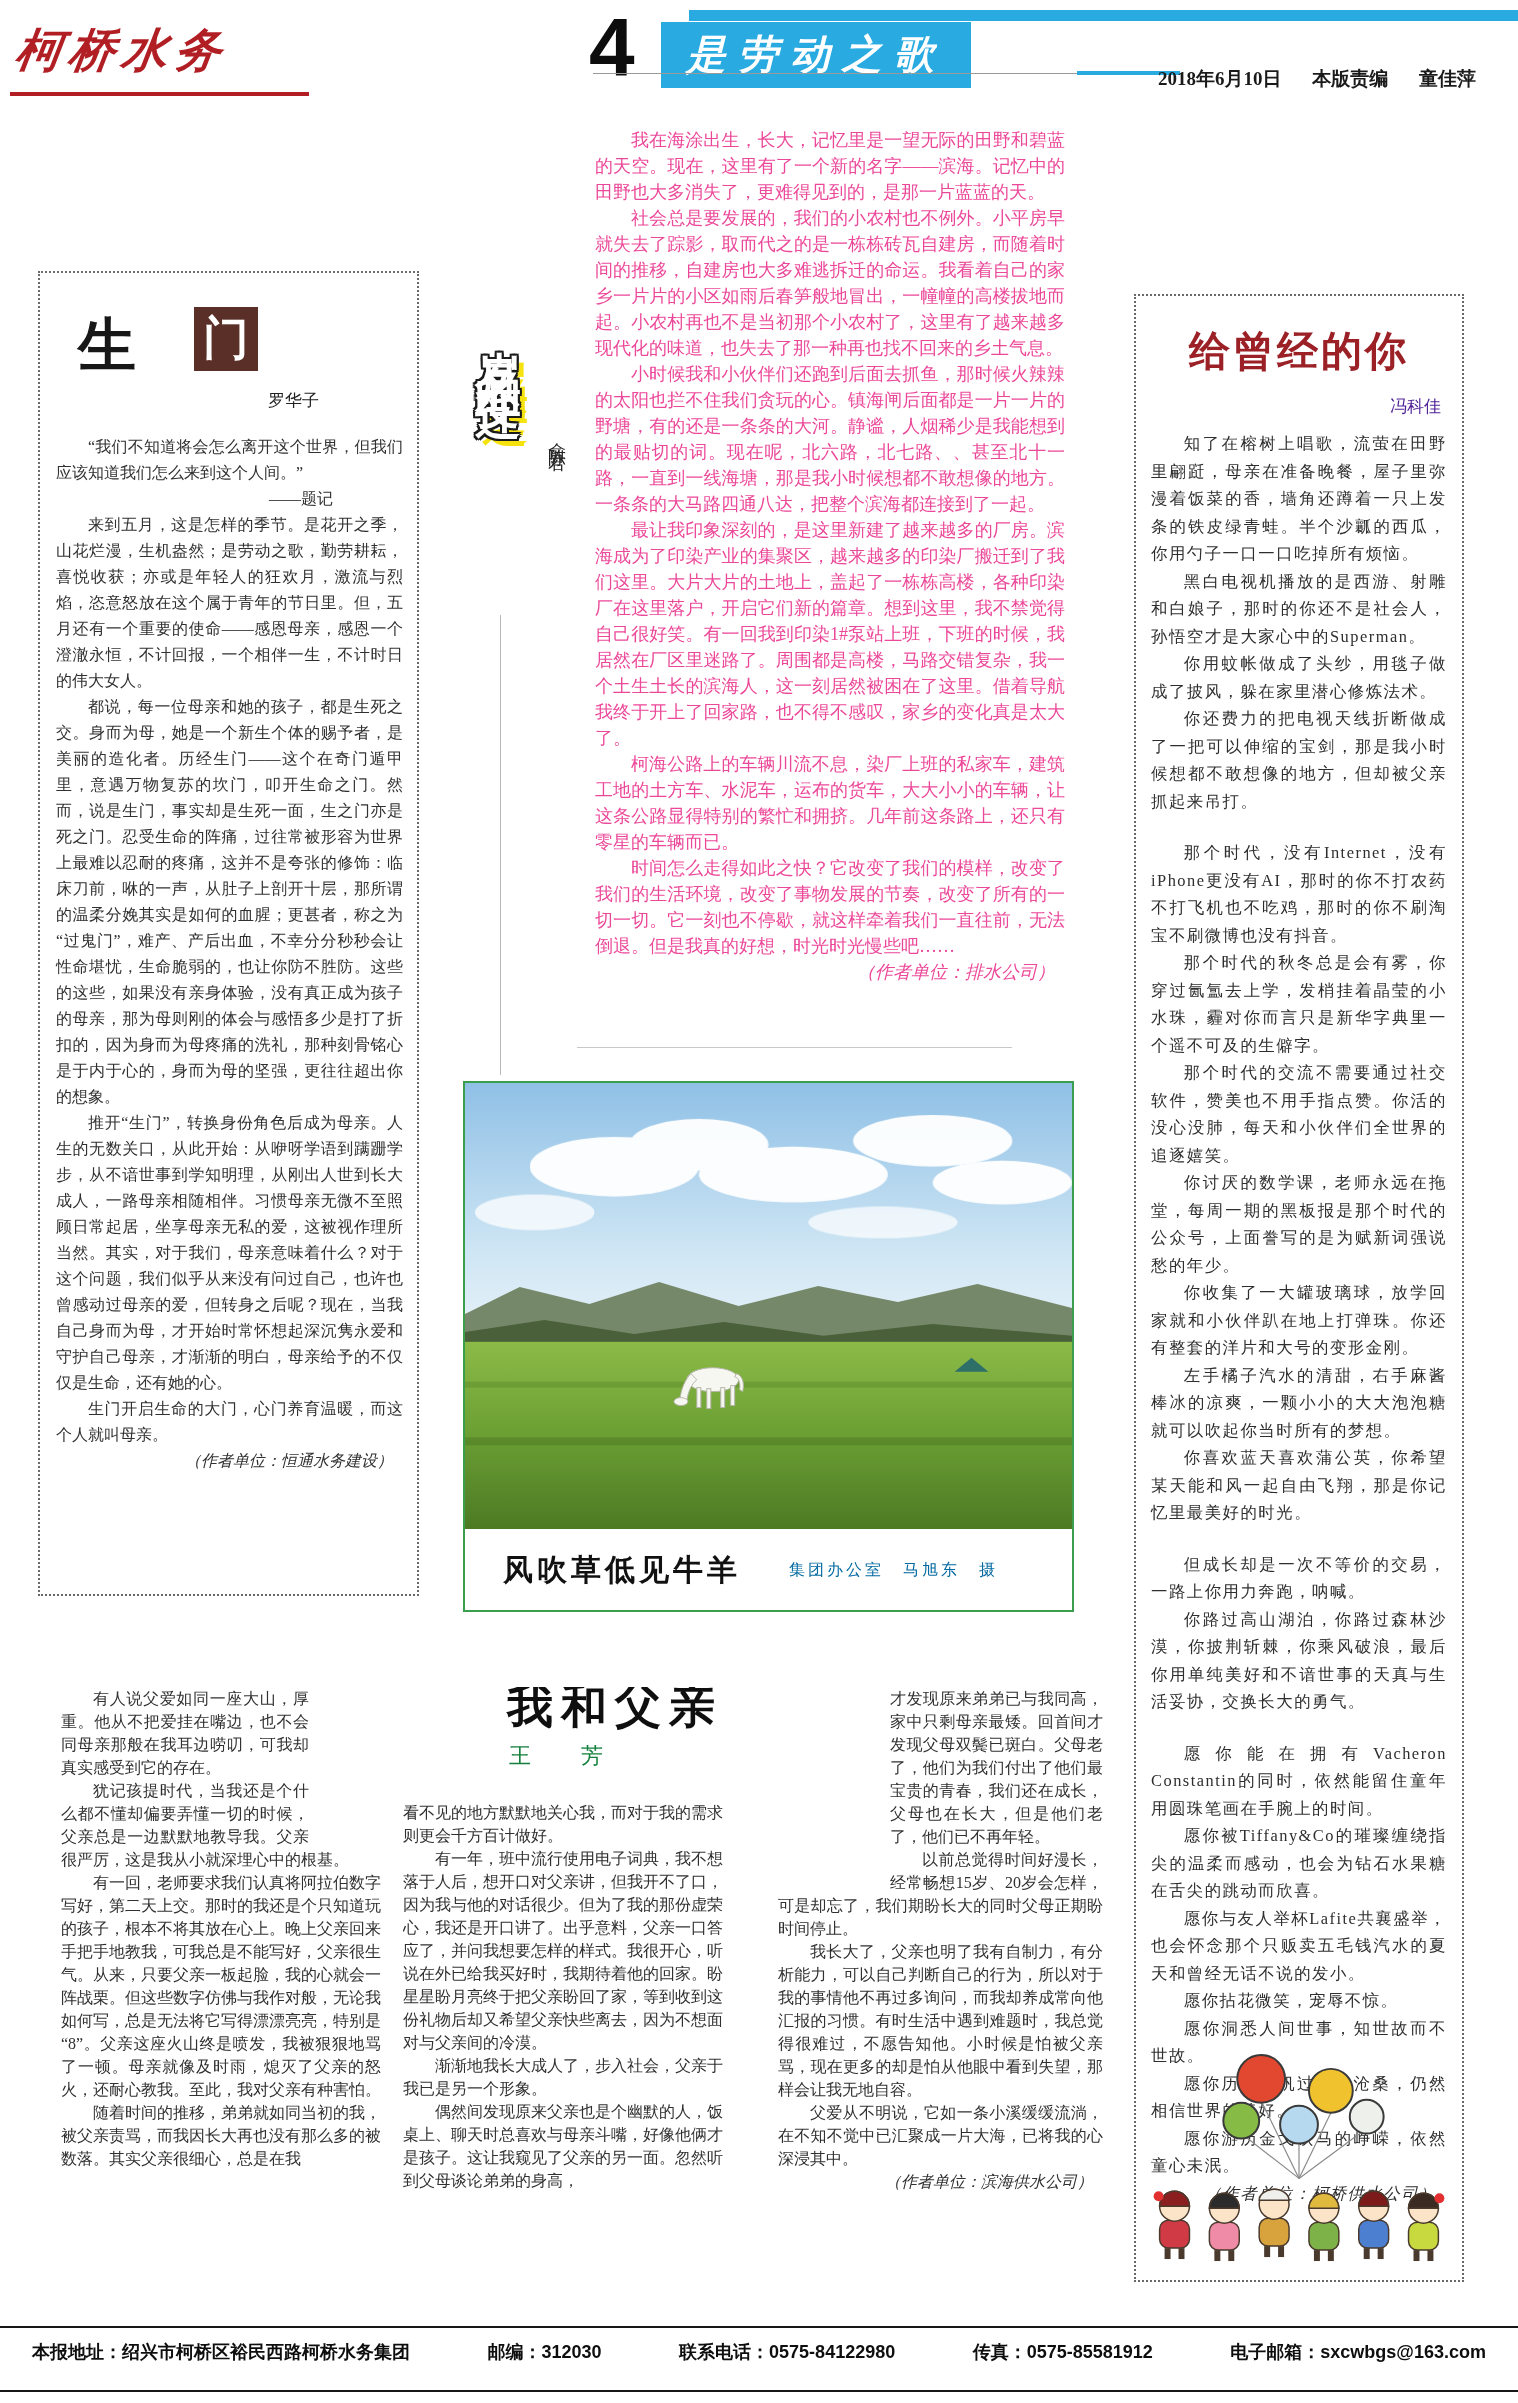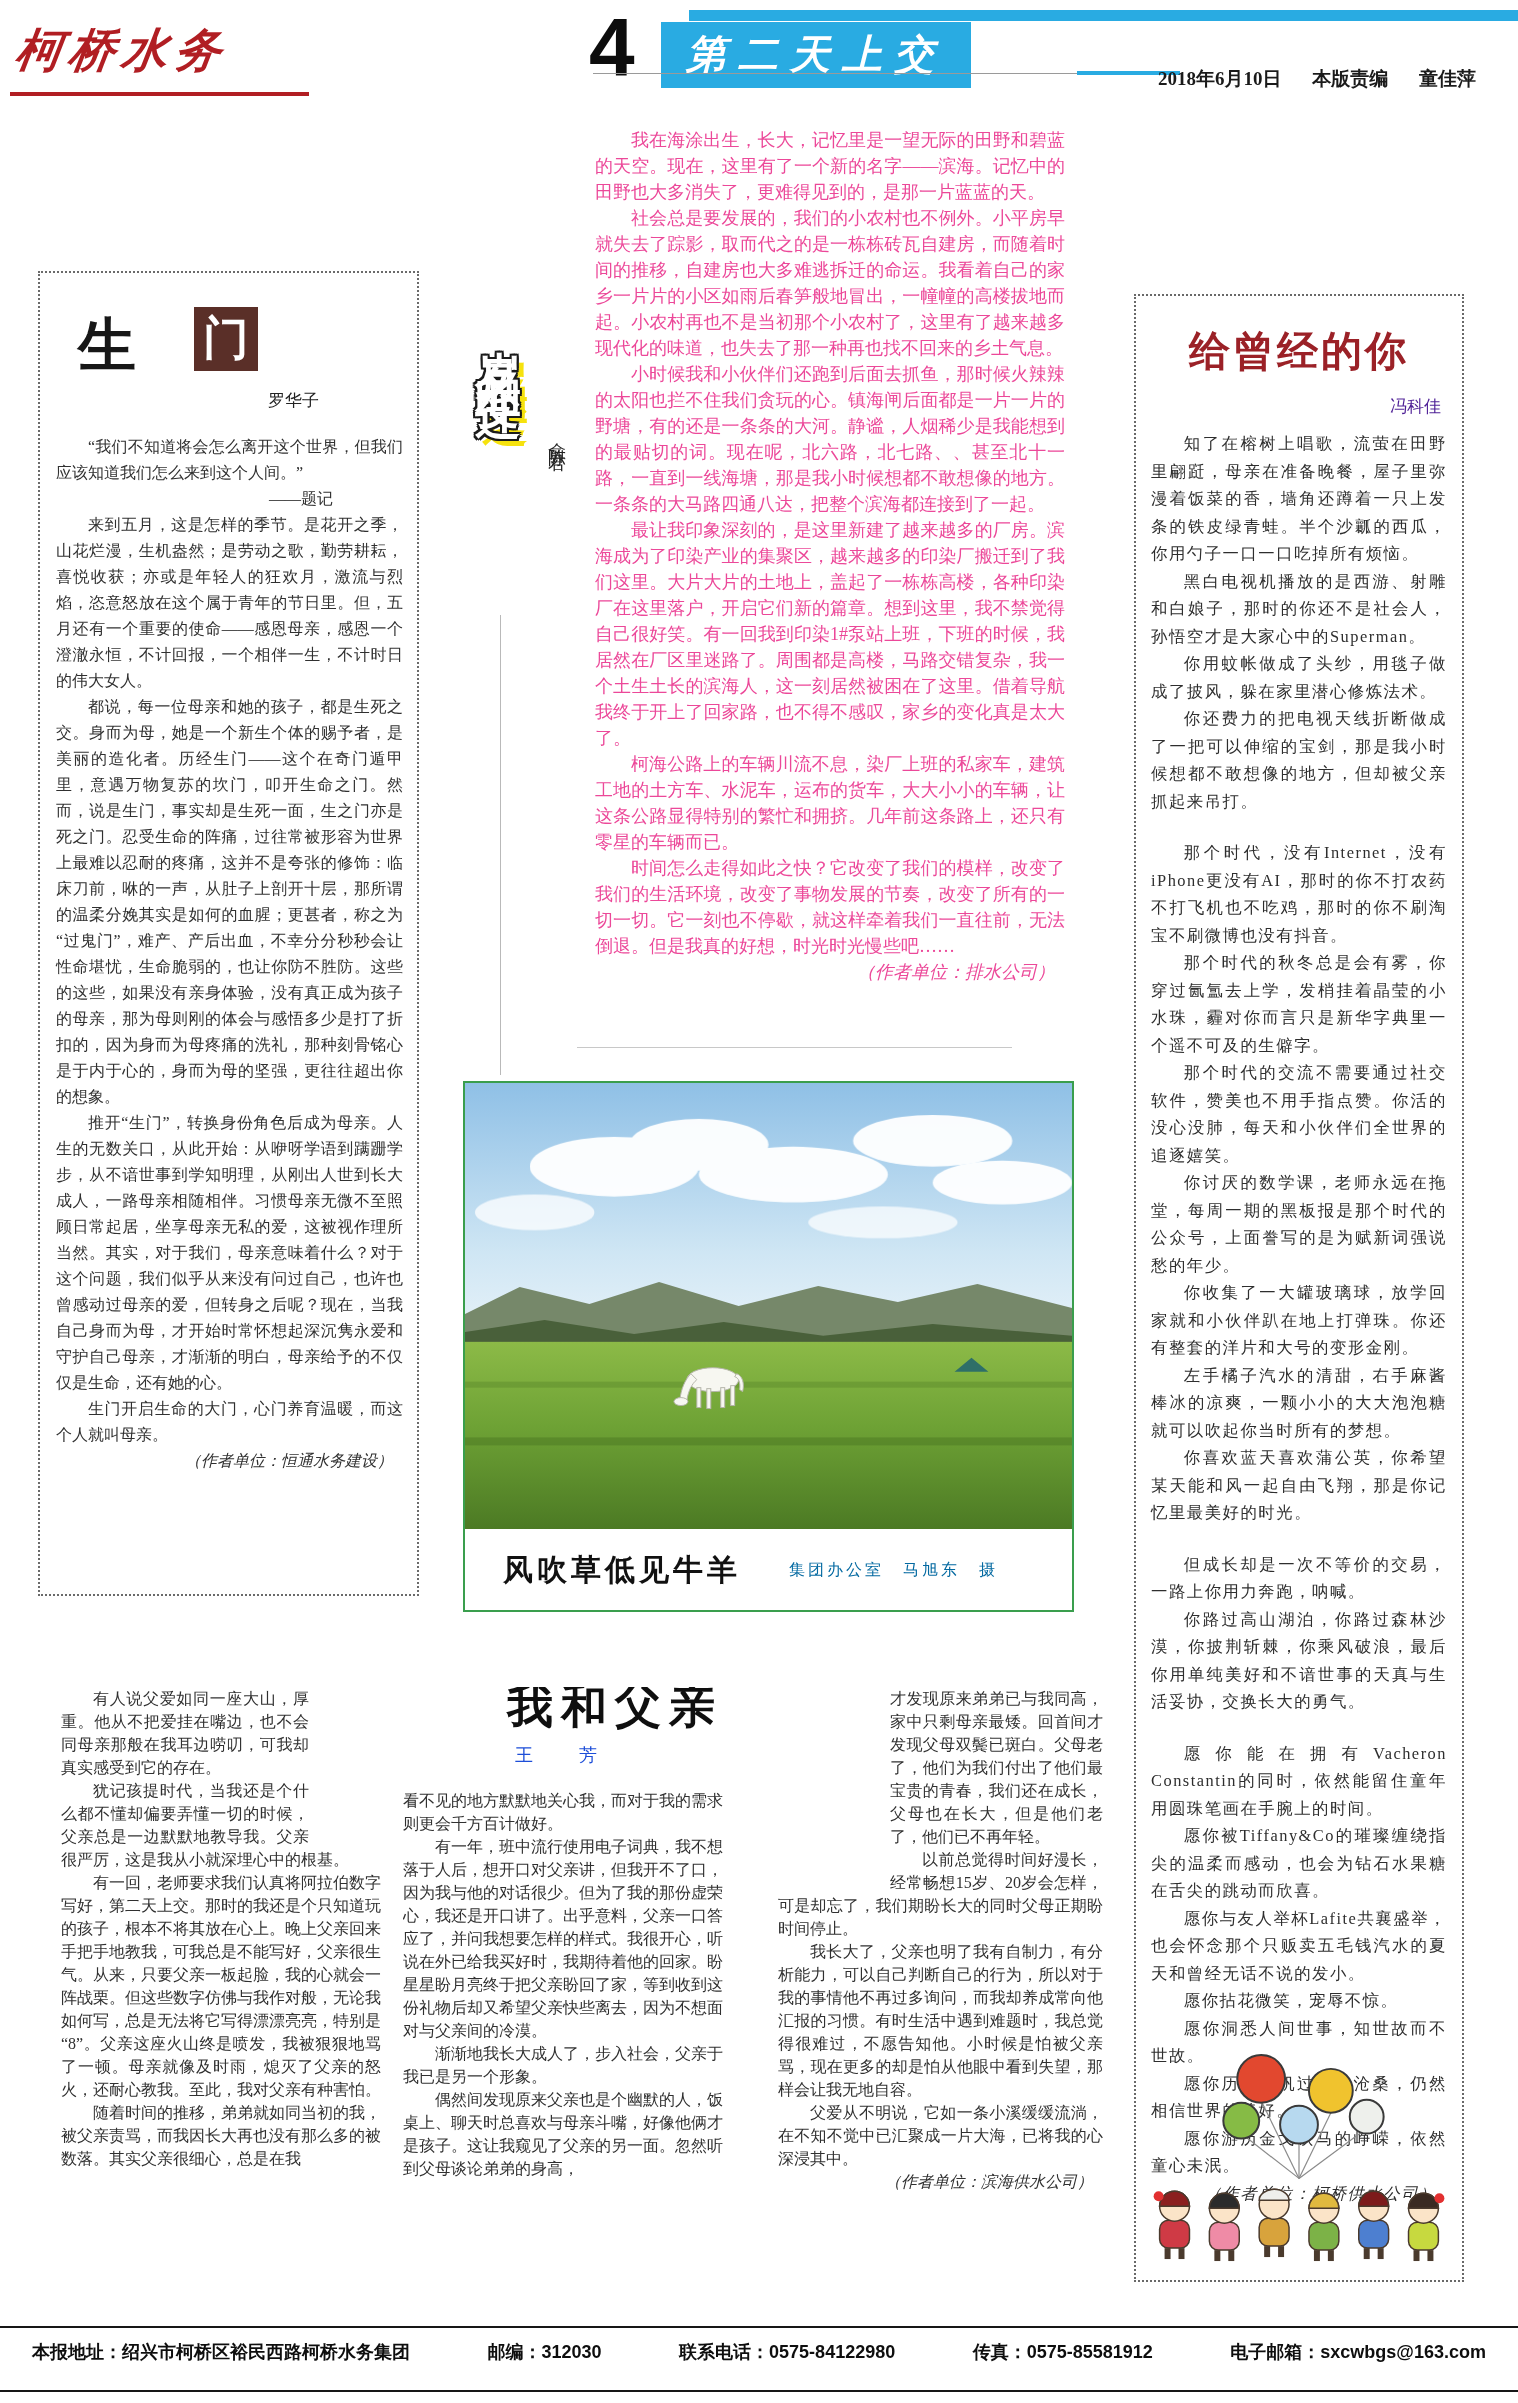--- a/index.html
+++ b/index.html
@@ -65,21 +65,21 @@
 
   
   .fq-col { position:absolute; top:1687px; font-size:16px; line-height:23px; text-align:justify; color:#303030; overflow:hidden; }
   .fq-col1 { left:61px;  width:320px; height:617px; }
   .fq-col2 { left:403px; width:320px; height:617px; }
   .fq-col3 { left:759px; width:325px; height:617px;margin-left:19px; }
   .fq-spacer-r { float:right; width:72px; height:159px; }
   .fq-spacer-l { float:left; width:112px; height:185px; }
   .fq-title { text-align:right; font-size:46px; font-weight:900; letter-spacing:8px; color:#0f0f0f;
      font-family:"Liberation Sans","DejaVu Sans",sans-serif; margin-top:8px; }
-  .fq-author { text-align:center; font-size:18px; letter-spacing:14px; margin:26px 0 22px 0; color:#1d4ed8; }
+  .fq-author { text-align:center; font-size:22px; letter-spacing:14px; margin:26px 0 34px 0; color:#15803d; }
 
   
   .box-gei { position:absolute; left:1134px; top:294px; width:330px; height:1988px;
      border:2px dotted #686868; padding:28px 15px 0 15px; overflow:hidden; }
   .gei-title { text-align:center; font-size:41px; font-weight:900; color:#9b2127; letter-spacing:3px;
      font-family:"DejaVu Serif","Liberation Serif",serif; }
   .gei-author { text-align:right; font-size:17px; margin:16px 6px 12px 0; color:#4c1d95; }
   .gei-body { font-size:16.4px; line-height:27.5px; letter-spacing:1.5px; text-align:justify; color:#2e2e2e; }
   .balloons { position:absolute; left:50%; bottom:10px; transform:translateX(-50%); }
 
@@ -92,21 +92,21 @@
 </style>
 </head>
 <body>
 
 <div id="page">
 
   <div class="masthead-logo">柯桥水务</div>
   <div class="logo-rule"></div>
   <div class="cyan-bar"></div>
   <div class="page-num">4</div>
-  <div class="section-box">第二天上交</div>
+  <div class="section-box">是劳动之歌</div>
   <div class="header-hairline"></div>
   <div class="cyan-dash"></div>
   <div class="date-line">
     <span>2018年6月10日</span>
     <span>本版责编</span>
     <span>童佳萍</span>
   </div>
 
   <section class="box-shengmen">
     <div class="sm-title-row">

